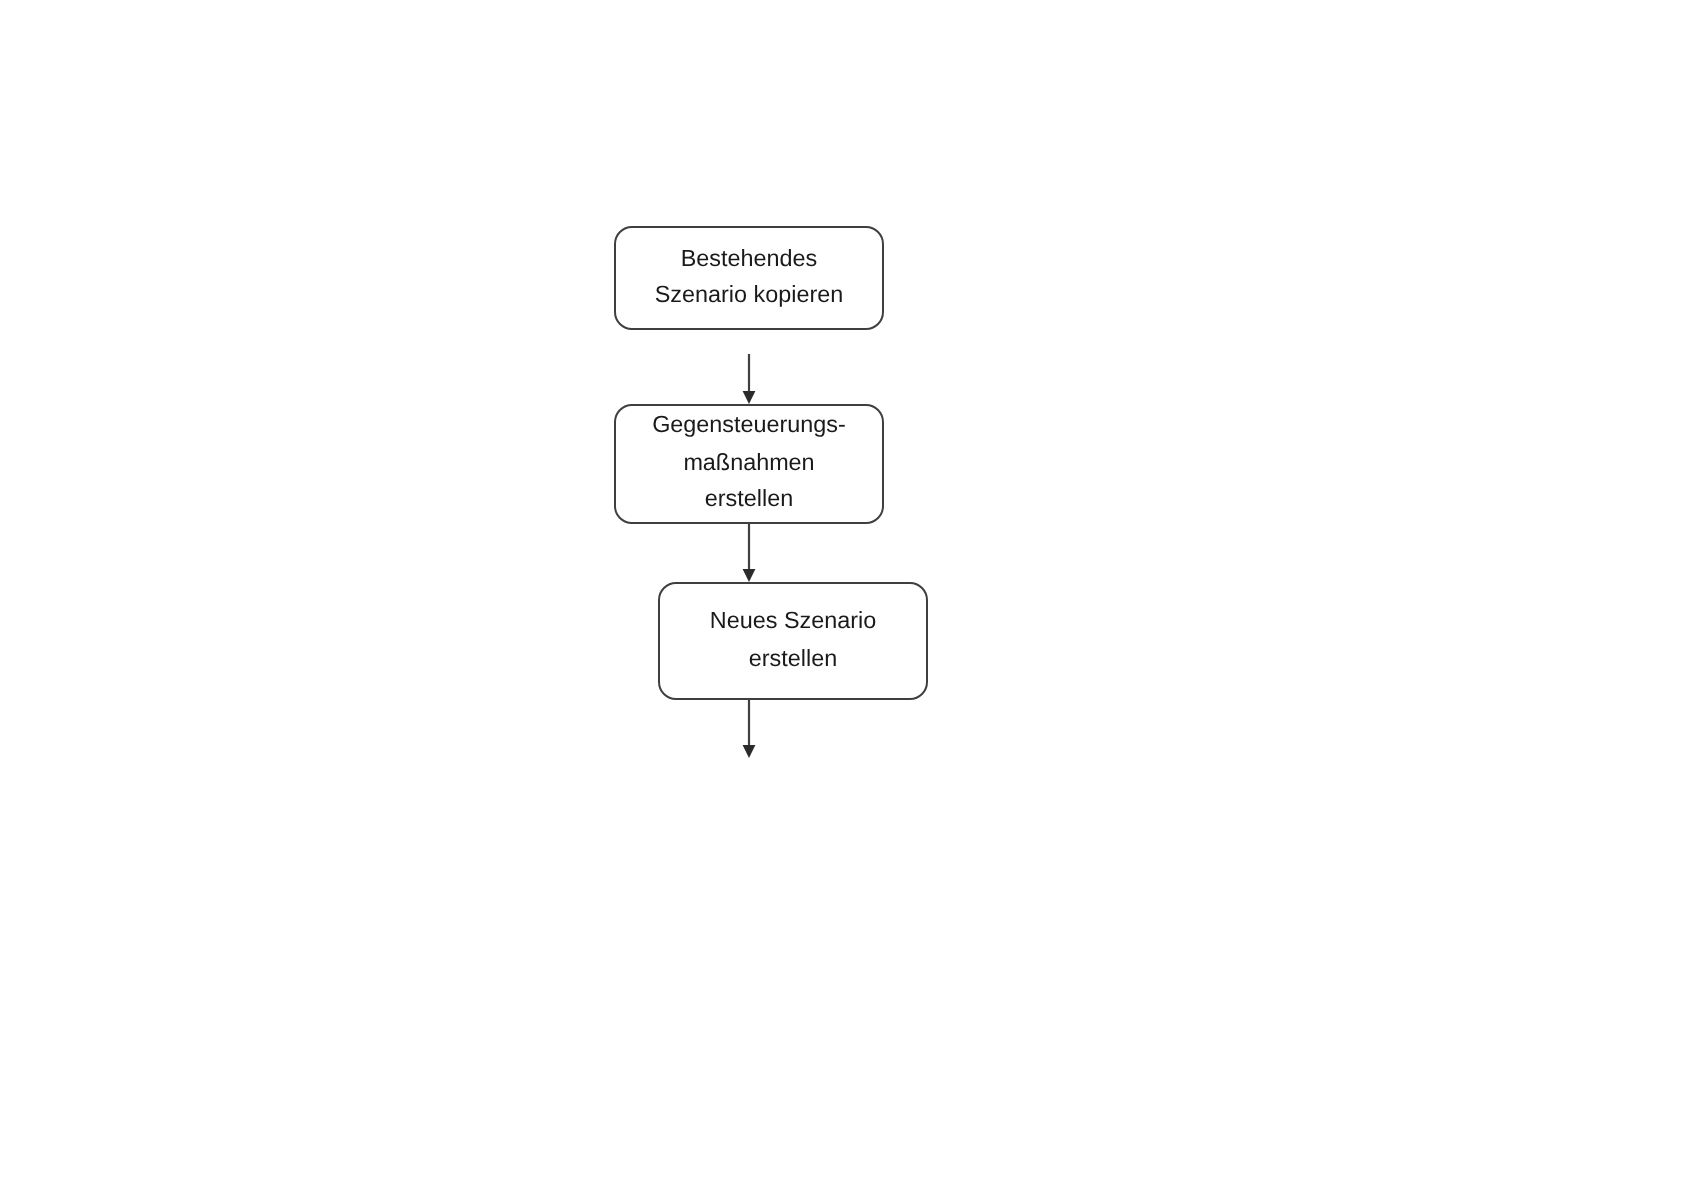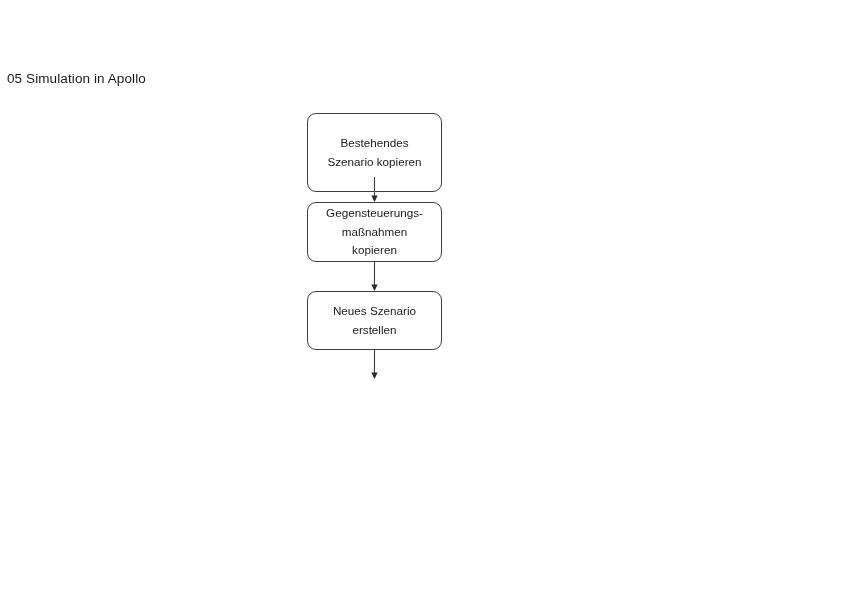--- a/index.html
+++ b/index.html
@@ -48,51 +48,50 @@
     padding: 0 6px;
     white-space: pre-line;
   }
   .flow-arrow {
     position: absolute;
     left: 367px;
     width: 15px;
     pointer-events: none;
   }
   .flow-arrow svg { display: block; }
-  .node-1 { top: 113px; height: 79px; }
+  .node-1 { top: 113px; height: 52px; }
   .node-2 { top: 202px; height: 60px; }
-  .node-3 { top: 291px; height: 59px; }
+  .node-3 { top: 291px; height: 59px; margin-left: 22px; }
   .node-4 { top: 379px; height: 61px; }
   .arrow-1 { top: 177px; height: 25px; }
   .arrow-2 { top: 262px; height: 29px; }
   .arrow-3 { top: 350px; height: 29px; }
 </style>
 </head>
 <body>
 
 <div id="canvas">
 
-  <div id="page-title">05 Simulation in Apollo</div>
 
   <div class="flow-node node-1">
     <span class="flow-node-label">Bestehendes
 Szenario kopieren</span>
   </div>
 
   <div class="flow-arrow arrow-1">
     <svg width="15" height="25" viewBox="0 0 15 25" aria-hidden="true">
       <line x1="7.5" y1="0" x2="7.5" y2="19.5" stroke="#404040" stroke-width="1.1"></line>
       <polygon points="7.5,25 4.3,18.5 10.7,18.5" fill="#2b2b2b"></polygon>
     </svg>
   </div>
 
   <div class="flow-node node-2">
     <span class="flow-node-label">Gegensteuerungs-
 maßnahmen
-kopieren</span>
+erstellen</span>
   </div>
 
   <div class="flow-arrow arrow-2">
     <svg width="15" height="29" viewBox="0 0 15 29" aria-hidden="true">
       <line x1="7.5" y1="0" x2="7.5" y2="23.5" stroke="#404040" stroke-width="1.1"></line>
       <polygon points="7.5,29 4.3,22.5 10.7,22.5" fill="#2b2b2b"></polygon>
     </svg>
   </div>
 
   <div class="flow-node node-3">

